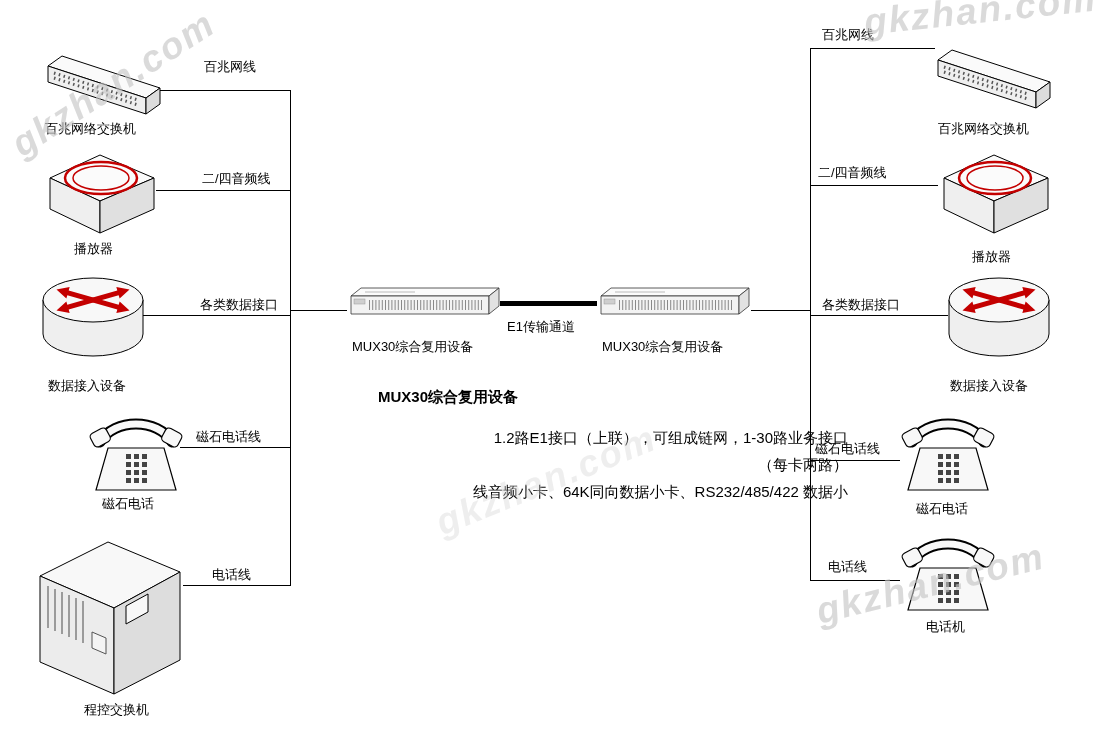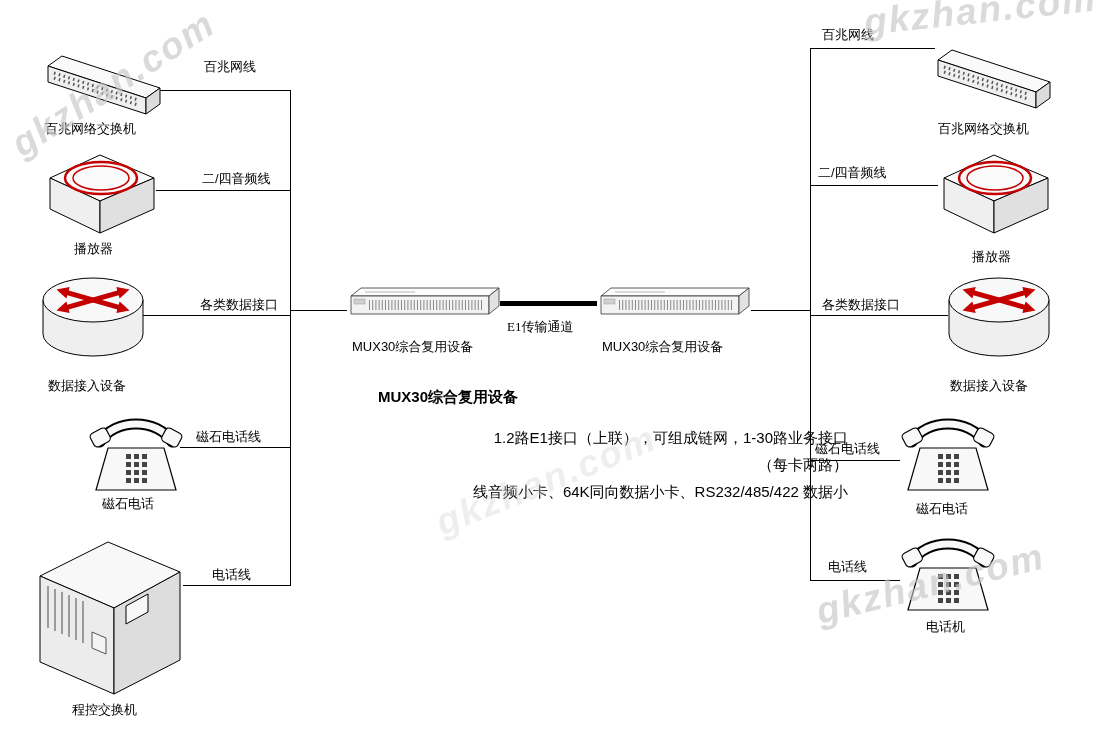--- a/index.html
+++ b/index.html
@@ -122,21 +122,21 @@
         <line x1="25" y1="57" x2="25" y2="99"></line>
         <line x1="32" y1="60" x2="32" y2="102"></line>
         <line x1="39" y1="63" x2="39" y2="105"></line>
         <line x1="46" y1="66" x2="46" y2="108"></line>
         <line x1="53" y1="69" x2="53" y2="111"></line>
       </g>
       <polygon points="62,100 76,106 76,122 62,116" fill="#f4f4f4" stroke="#555" stroke-width="1"></polygon>
       <polygon points="96,74 118,62 118,80 96,92" fill="#f8f8f8" stroke="#000" stroke-width="1"></polygon>
     </svg>
   </div>
-  <div class="lbl" style="left:72px; top:701px;font-family:Liberation Mono, monospace;">程控交换机</div>
+  <div class="lbl" style="left:84px; top:701px;font-family:Liberation Mono, monospace;">程控交换机</div>
   <div class="lbl" style="left:212px; top:566px;">电话线</div>
 
   <div class="dev" style="left:345px; top:284px;">
     <svg width="158" height="38" viewBox="0 0 158 38">
       <polygon points="6,12 16,4 154,4 144,12" fill="#fbfbfb" stroke="#333" stroke-width="0.8"></polygon>
       <polygon points="6,12 144,12 144,30 6,30" fill="#f3f3f3" stroke="#333" stroke-width="0.8"></polygon>
       <polygon points="144,12 154,4 154,22 144,30" fill="#e2e2e2" stroke="#333" stroke-width="0.8"></polygon>
       <line x1="24" y1="21" x2="138" y2="21" stroke="#888" stroke-width="10" stroke-dasharray="1,2.2"></line>
       <rect x="9" y="15" width="11" height="5" fill="#cfcfcf" stroke="#999" stroke-width="0.5"></rect>
       <line x1="20" y1="8" x2="70" y2="8" stroke="#bbb" stroke-width="1"></line>
@@ -149,21 +149,21 @@
       <polygon points="6,12 16,4 154,4 144,12" fill="#fbfbfb" stroke="#333" stroke-width="0.8"></polygon>
       <polygon points="6,12 144,12 144,30 6,30" fill="#f3f3f3" stroke="#333" stroke-width="0.8"></polygon>
       <polygon points="144,12 154,4 154,22 144,30" fill="#e2e2e2" stroke="#333" stroke-width="0.8"></polygon>
       <line x1="24" y1="21" x2="138" y2="21" stroke="#888" stroke-width="10" stroke-dasharray="1,2.2"></line>
       <rect x="9" y="15" width="11" height="5" fill="#cfcfcf" stroke="#999" stroke-width="0.5"></rect>
       <line x1="20" y1="8" x2="70" y2="8" stroke="#bbb" stroke-width="1"></line>
     </svg>
   </div>
   <div class="lbl" style="left:602px; top:338px;">MUX30综合复用设备</div>
 
-  <div class="lbl" style="left:507px; top:318px;font-family:Liberation Serif, serif;">E1传输通道</div>
+  <div class="lbl" style="left:507px; top:318px;">E1传输通道</div>
 
   <div class="dev" style="left:928px; top:20px;">
     <svg width="130" height="92" viewBox="0 0 130 92">
       <polygon points="10,40 24,30 122,62 108,72" fill="#fafafa" stroke="#000" stroke-width="1"></polygon>
       <polygon points="10,40 108,72 108,88 10,56" fill="#efefef" stroke="#000" stroke-width="1"></polygon>
       <polygon points="108,72 122,62 122,78 108,88" fill="#dcdcdc" stroke="#000" stroke-width="1"></polygon>
       <line x1="16" y1="47" x2="100" y2="74" stroke="#555" stroke-width="3" stroke-dasharray="1.5,3.5"></line>
       <line x1="16" y1="52" x2="100" y2="79" stroke="#555" stroke-width="3" stroke-dasharray="1.5,3.5"></line>
     </svg>
   </div>

